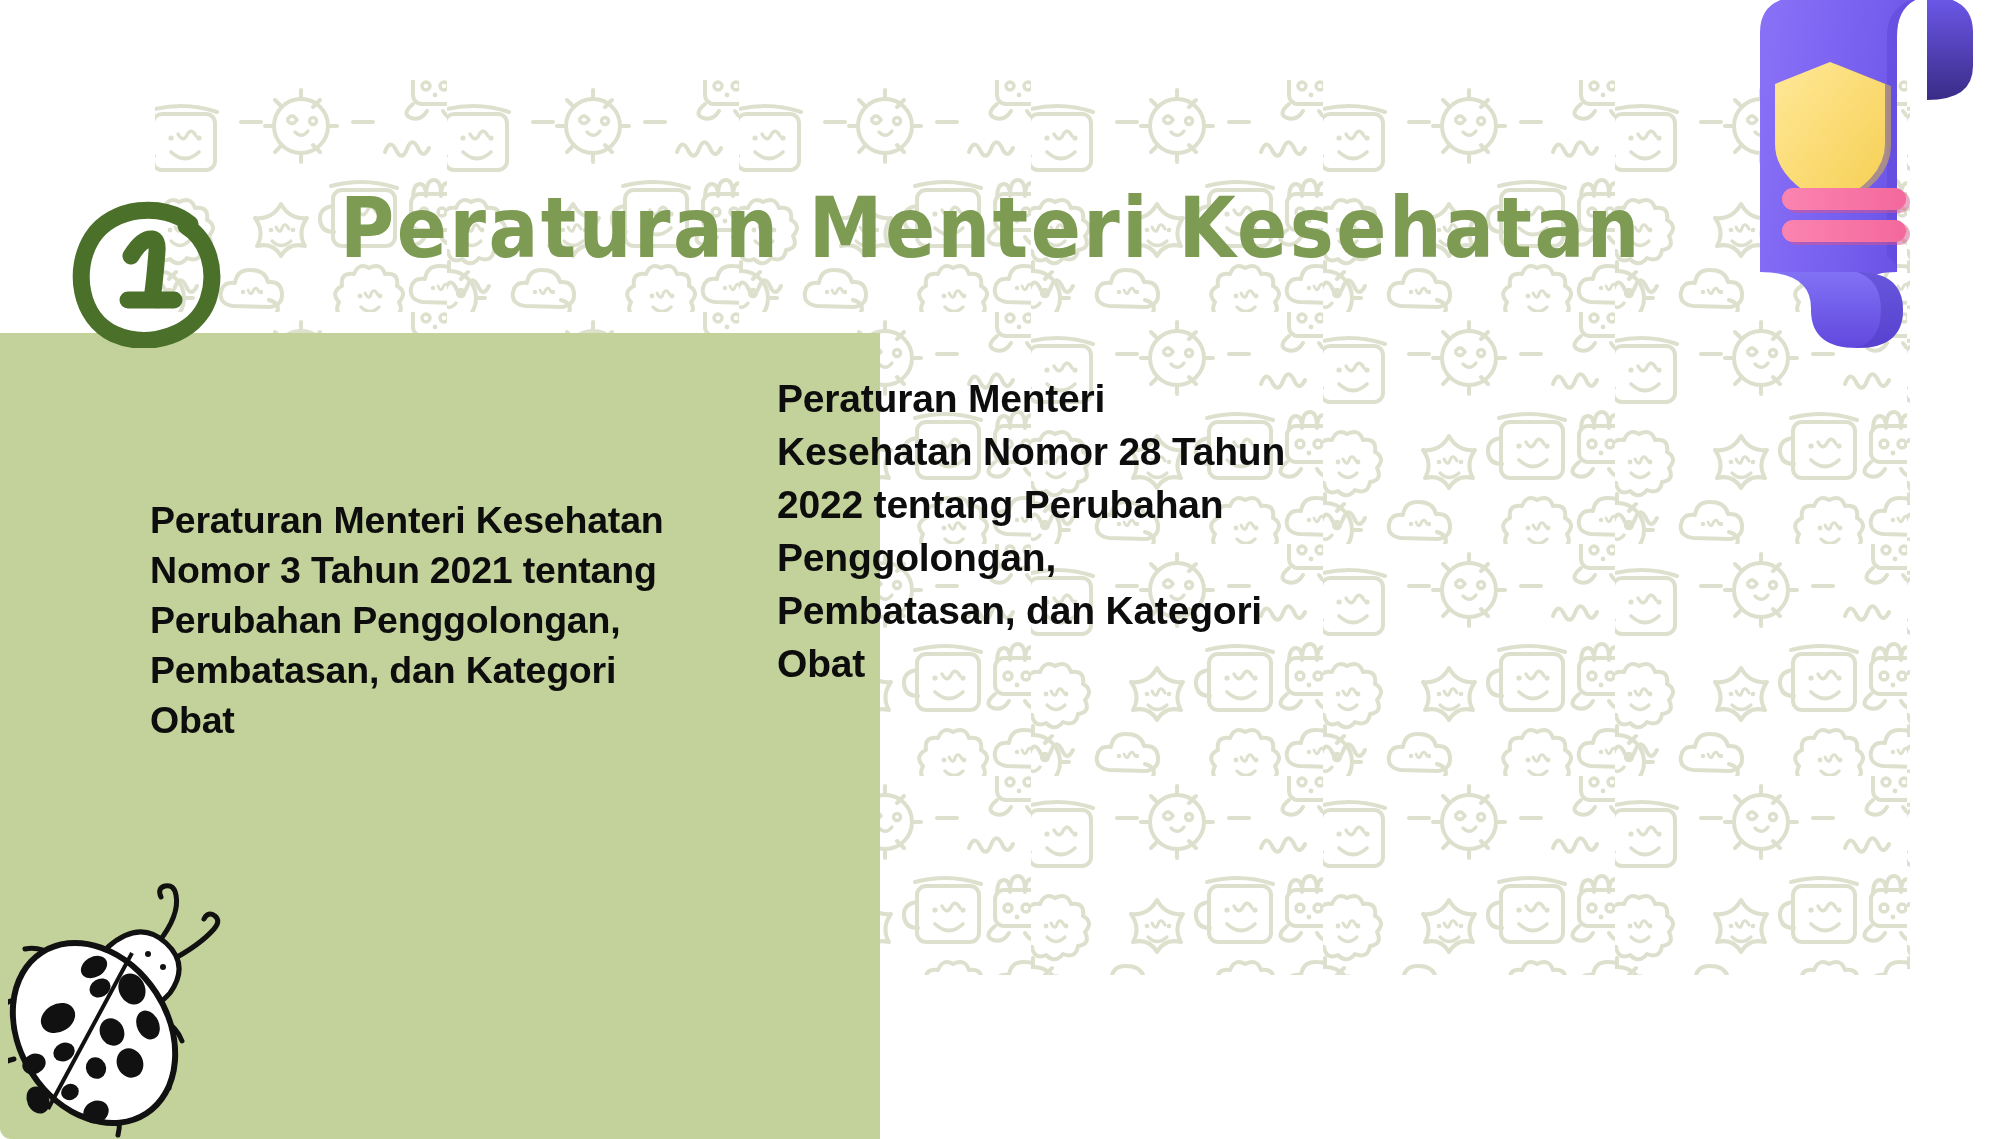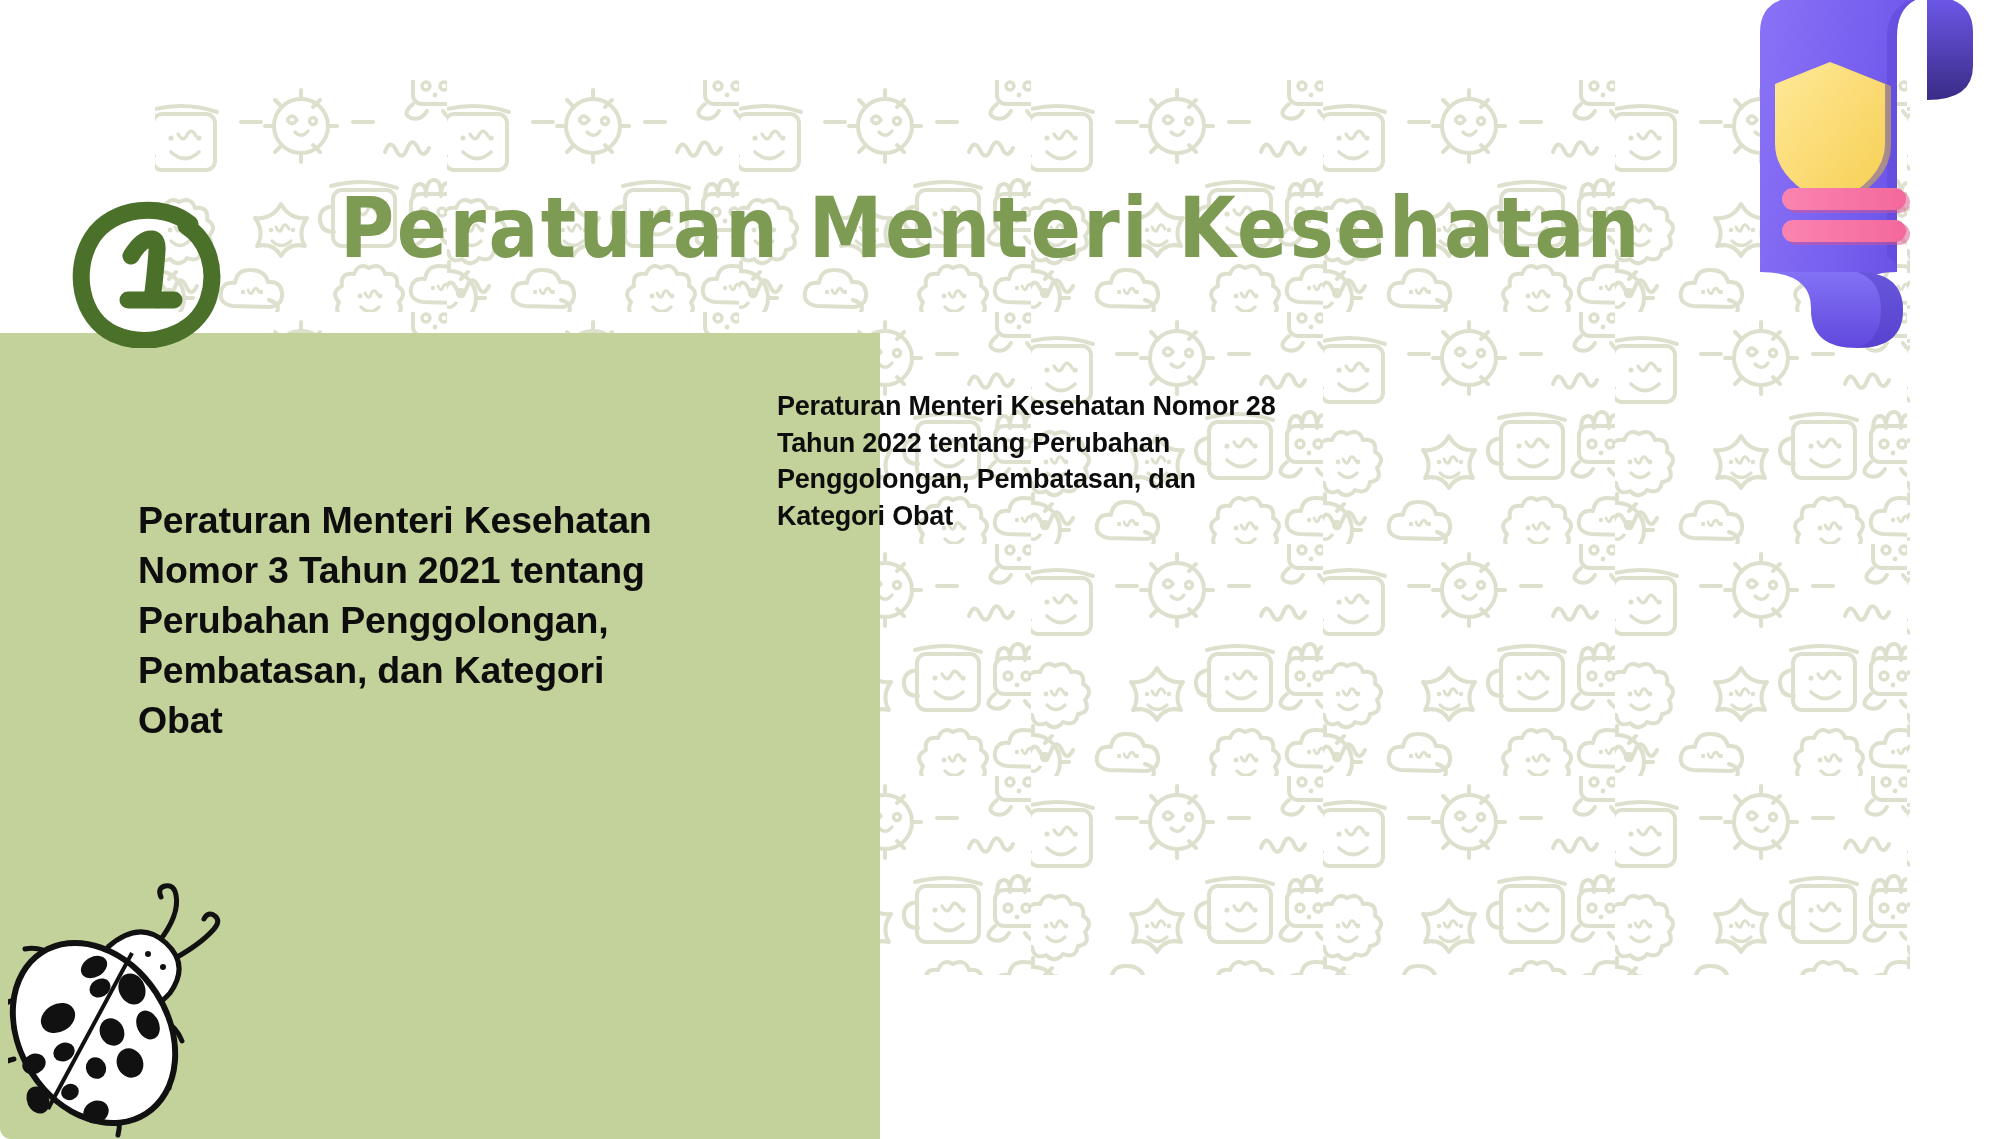--- a/index.html
+++ b/index.html
@@ -51,37 +51,37 @@
     letter-spacing:2.5px;
     white-space:nowrap;
     line-height:1;
     transform:scaleY(1.12);
     transform-origin:left top;
   }
 
   
   .text-left{
     position:absolute;
-    left:138px;top:496px;
+    left:150px;top:496px;
     width:540px;
     z-index:6;
     color:#0d0d0d;
     font-weight:bold;
     font-size:37.5px;
     line-height:1.33;
     letter-spacing:-0.2px;
   }
   .text-right{
     position:absolute;
-    left:777px;top:388px;
+    left:777px;top:372px;
     width:520px;
     z-index:6;
     color:#0d0d0d;
     font-weight:bold;
-    font-size:27px;
+    font-size:39px;
     line-height:1.36;
     letter-spacing:-0.2px;
   }
 
   
   .scroll-illus{
     position:absolute;
     left:1672px;top:-6px;
     width:330px;height:380px;
     z-index:7;

